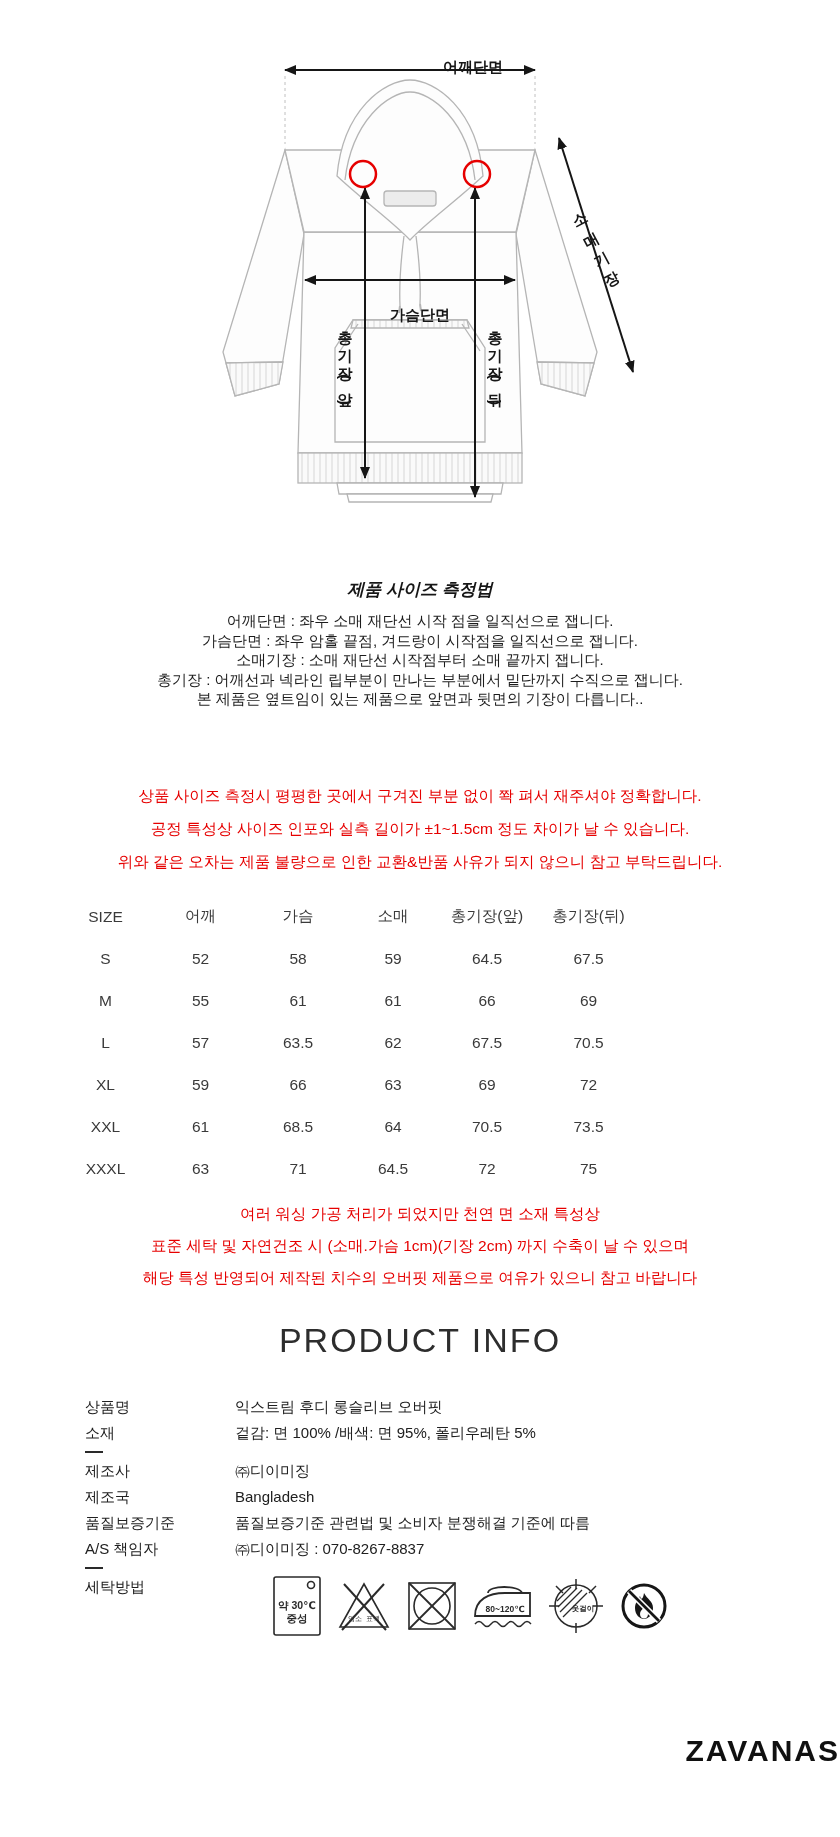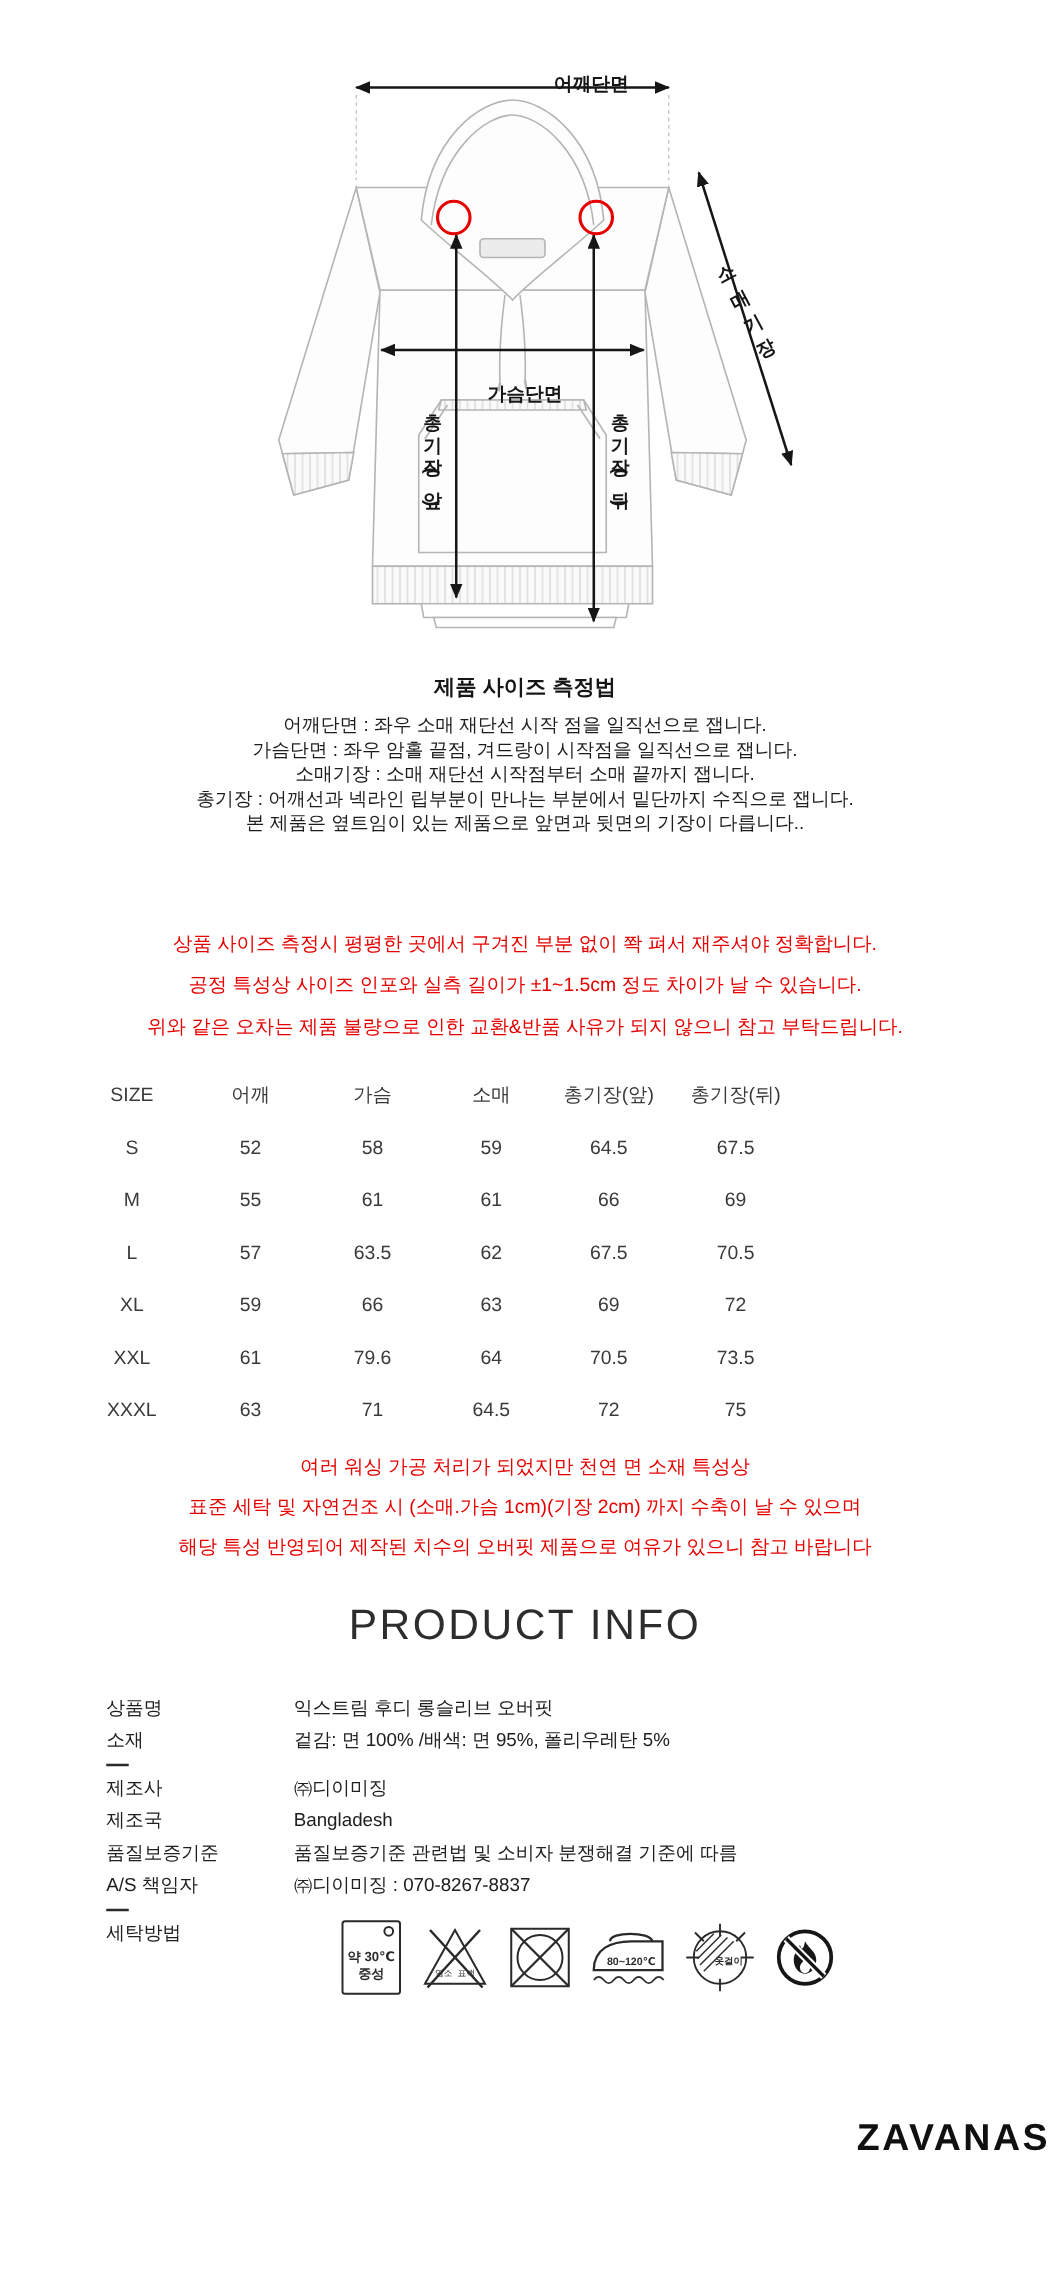--- a/index.html
+++ b/index.html
@@ -24,21 +24,21 @@
   .dlabel-chest { top:252px; left:50%; transform:translateX(-50%); }
   .vlabel {
     position:absolute; writing-mode:vertical-rl; text-orientation:mixed;
     font-weight:700; font-size:15px; letter-spacing:3px; color:#161616;
   }
   .vlabel-front { left:150px; top:266px; }
   .vlabel-back  { left:300px; top:266px; }
   .vlabel-sleeve { left:398px; top:146px; transform:rotate(-28deg); letter-spacing:7px; }
 
   
-  .measure-heading { text-align:center; font-size:17px; font-weight:700; color:#161616; }
+  .measure-heading { margin-top:40px; text-align:center; font-size:17px; font-weight:700; color:#161616;font-style:italic; }
   .measure-lines { margin-top:10px; text-align:center; font-size:15px; line-height:19.5px; color:#1c1c1c; }
   .warning-block { margin-top:70px; text-align:center; font-size:15.5px; line-height:33px; color:var(--red); }
 
   
   table.size-table { border-collapse:collapse; margin:18px 0 0 58px; }
   .size-table th, .size-table td {
     font-weight:400; font-size:15.5px; color:#3a3a3a; text-align:center;
     height:42px; vertical-align:middle;
   }
   .col-size{width:95px}.col-a{width:95px}.col-b{width:100px}.col-c{width:90px}.col-d{width:98px}.col-e{width:105px}
@@ -195,21 +195,21 @@
         <td>XL</td>
         <td>59</td>
         <td>66</td>
         <td>63</td>
         <td>69</td>
         <td>72</td>
       </tr>
       <tr>
         <td>XXL</td>
         <td>61</td>
-        <td>79.6</td>
+        <td>68.5</td>
         <td>64</td>
         <td>70.5</td>
         <td>73.5</td>
       </tr>
       <tr>
         <td>XXXL</td>
         <td>63</td>
         <td>71</td>
         <td>64.5</td>
         <td>72</td>

